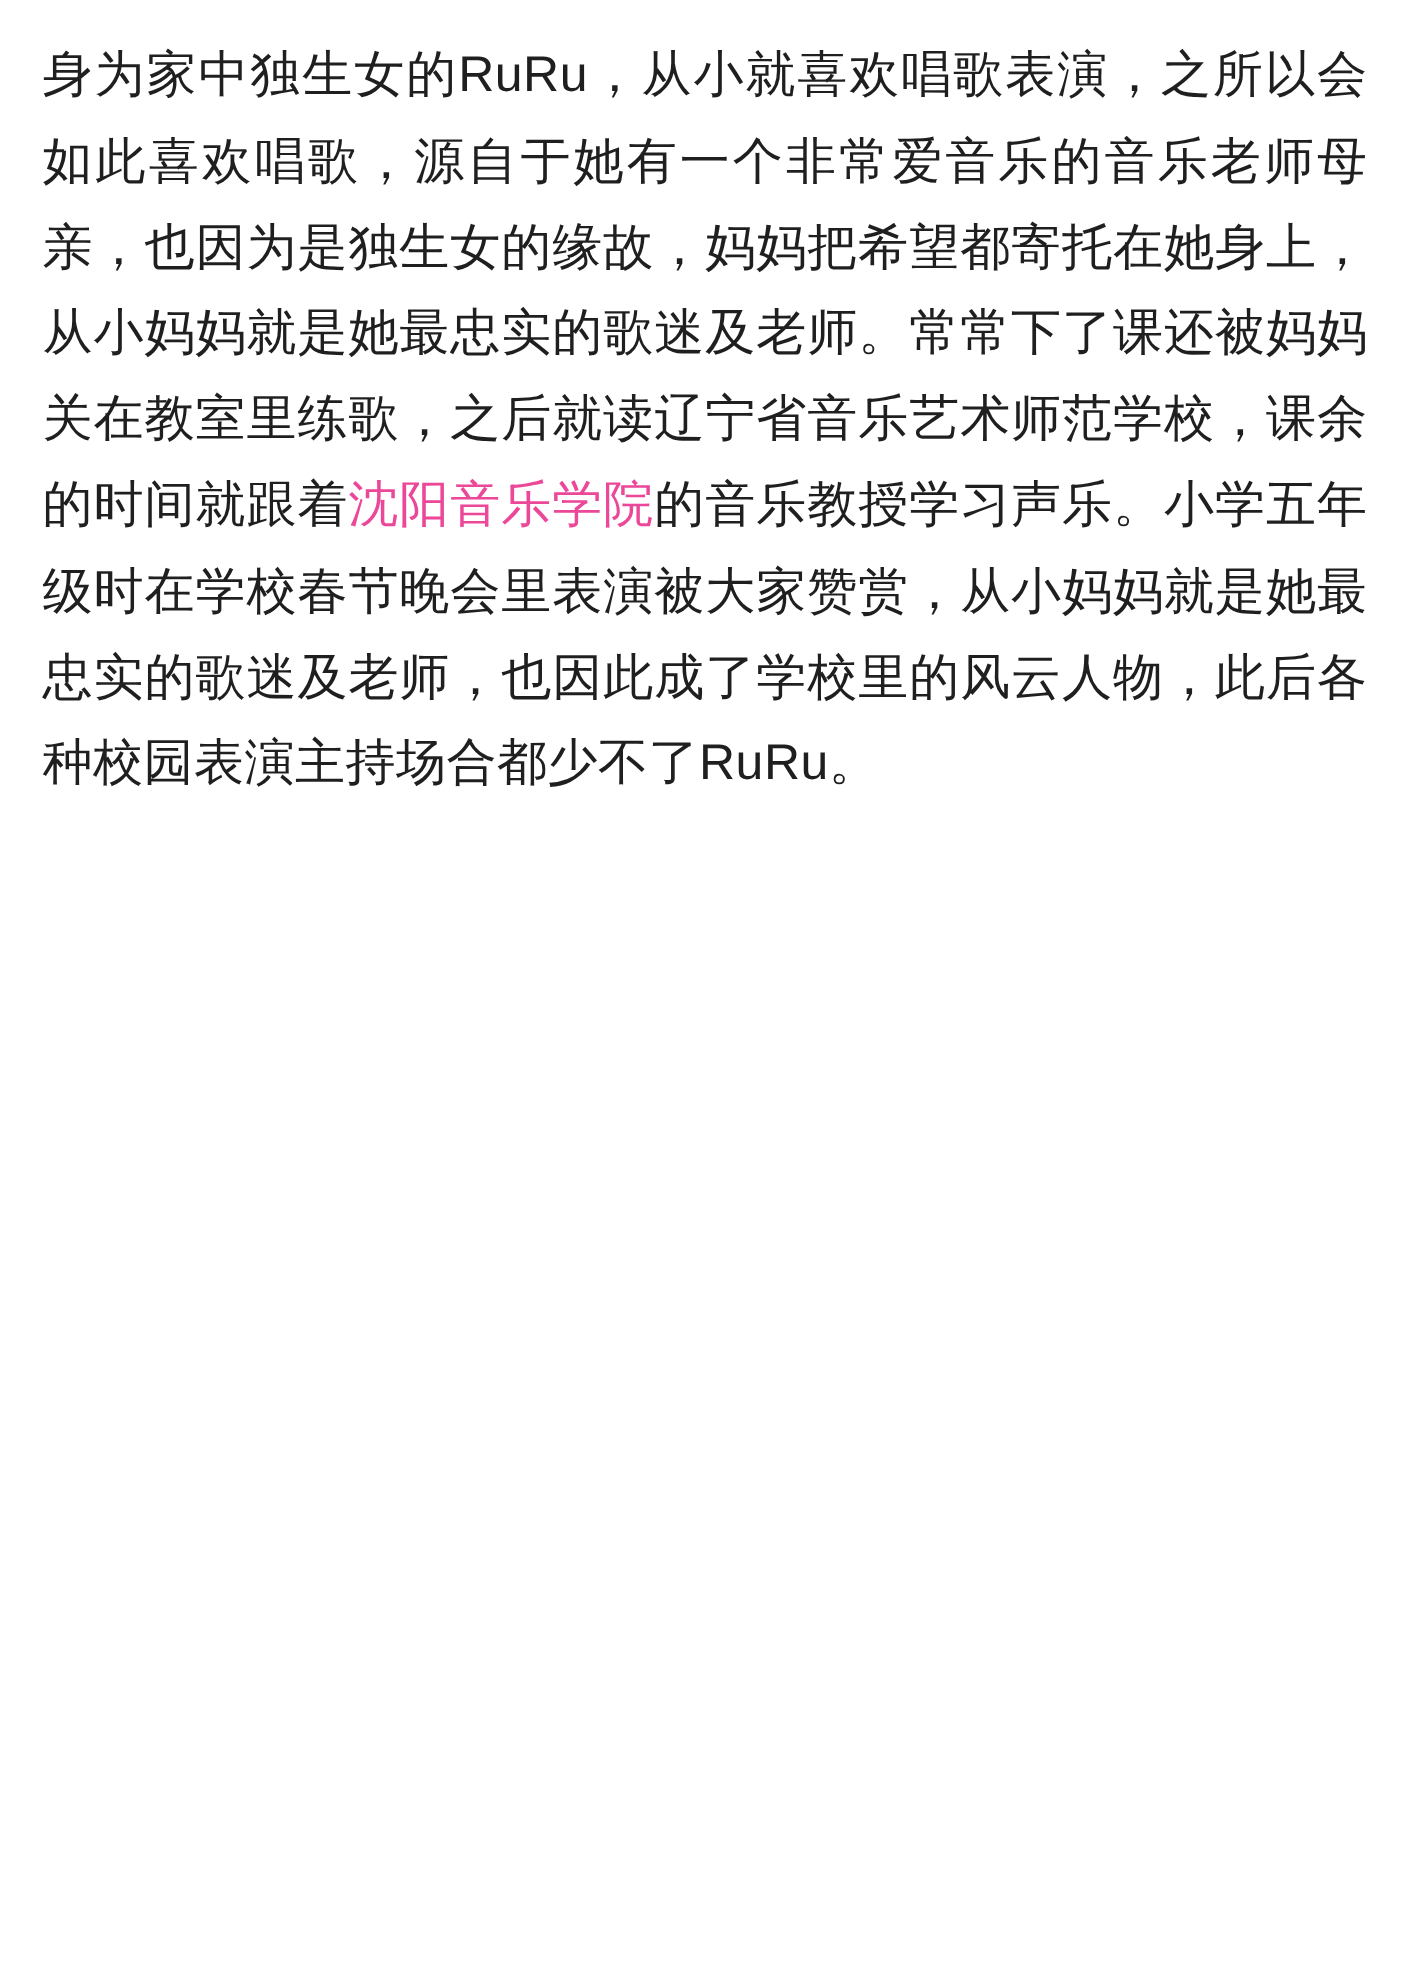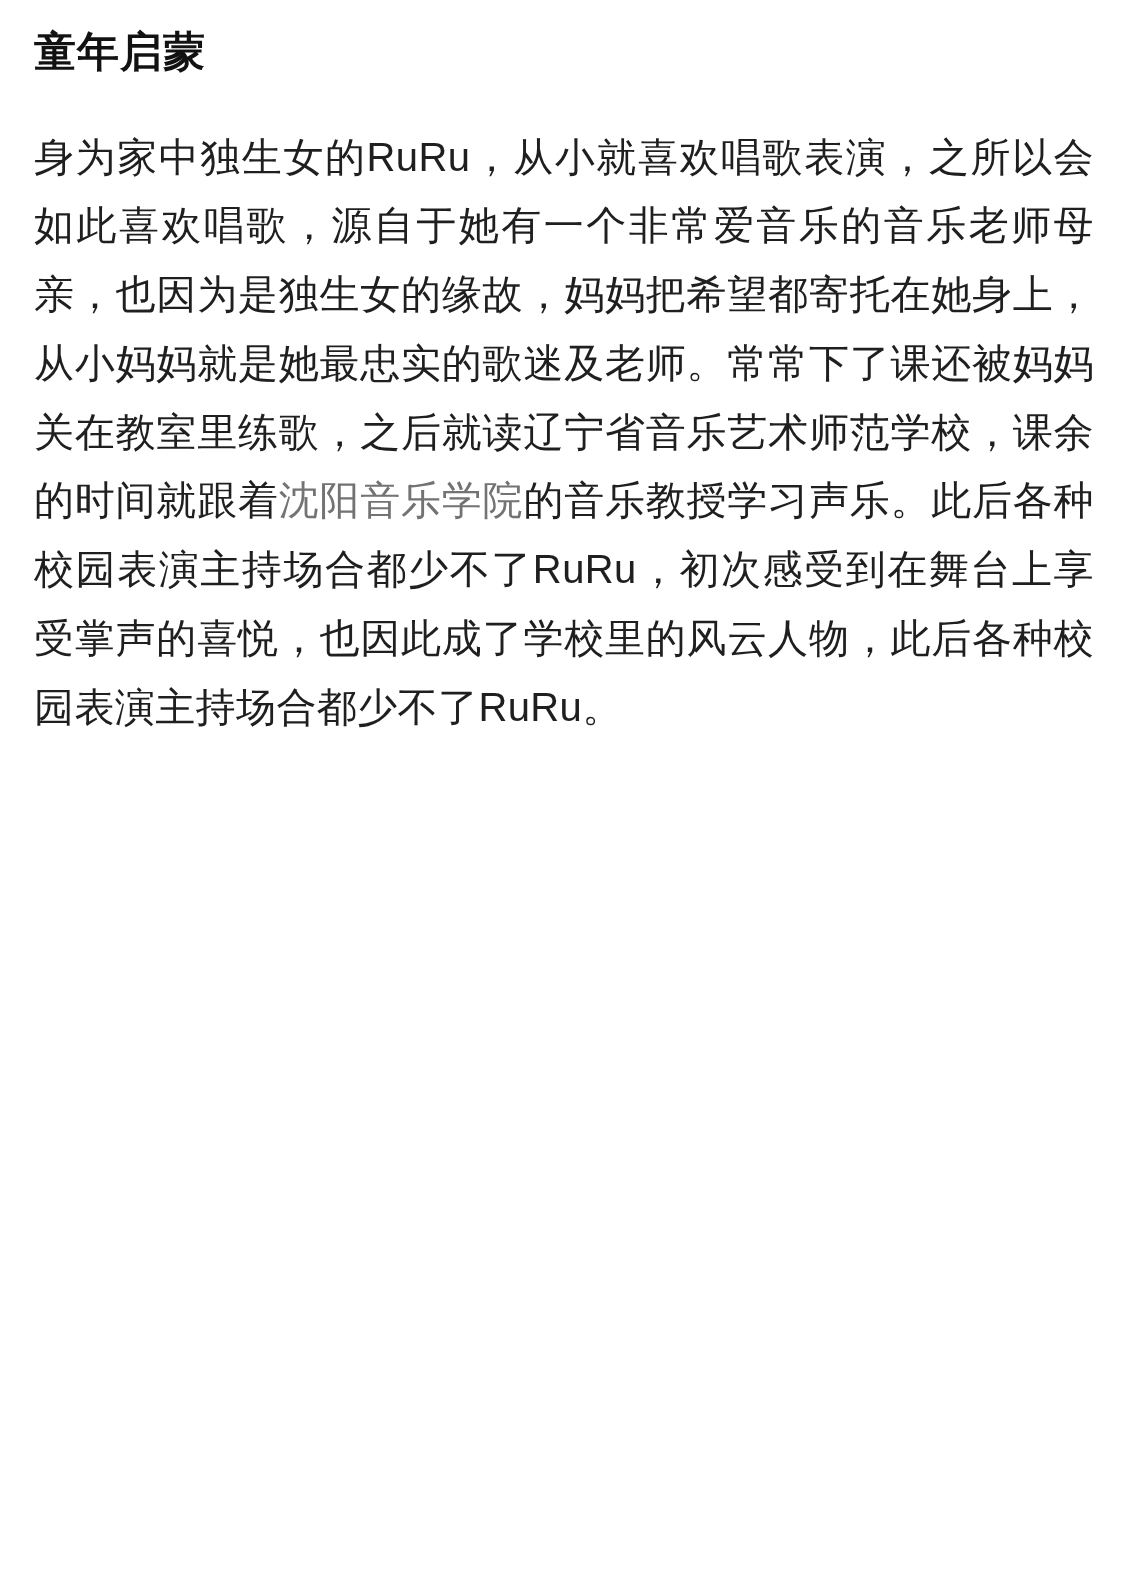--- a/index.html
+++ b/index.html
@@ -34,30 +34,29 @@
     color: #1f1f1f;
     margin: 0 0 42px 0;
     text-align: justify;
     text-justify: inter-ideograph;
     word-break: break-word;
   }
   .para:last-child {
     margin-bottom: 0;
   }
   .wiki-link {
-    color: #737373;
+    color: #ec4899;
     text-decoration: none;
   }
 </style>
 </head>
 <body>
 
 <div class="article">
 
-  <h1 class="article-title">童年启蒙</h1>
 
 
 
   <p class="para">
-    <span>身为家中独生女的RuRu，从小就喜欢唱歌表演，之所以会如此喜欢唱歌，源自于她有一个非常爱音乐的音乐老师母亲，也因为是独生女的缘故，妈妈把希望都寄托在她身上，从小妈妈就是她最忠实的歌迷及老师。常常下了课还被妈妈关在教室里练歌，之后就读辽宁省音乐艺术师范学校，课余的时间就跟着</span><a class="wiki-link" href="#">沈阳音乐学院</a><span>的音乐教授学习声乐。此后各种校园表演主持场合都少不了RuRu，初次感受到在舞台上享受掌声的喜悦，也因此成了学校里的风云人物，此后各种校园表演主持场合都少不了RuRu。</span>
+    <span>身为家中独生女的RuRu，从小就喜欢唱歌表演，之所以会如此喜欢唱歌，源自于她有一个非常爱音乐的音乐老师母亲，也因为是独生女的缘故，妈妈把希望都寄托在她身上，从小妈妈就是她最忠实的歌迷及老师。常常下了课还被妈妈关在教室里练歌，之后就读辽宁省音乐艺术师范学校，课余的时间就跟着</span><a class="wiki-link" href="#">沈阳音乐学院</a><span>的音乐教授学习声乐。小学五年级时在学校春节晚会里表演被大家赞赏，从小妈妈就是她最忠实的歌迷及老师，也因此成了学校里的风云人物，此后各种校园表演主持场合都少不了RuRu。</span>
   </p>
 
 </div>
 
 </body></html>

